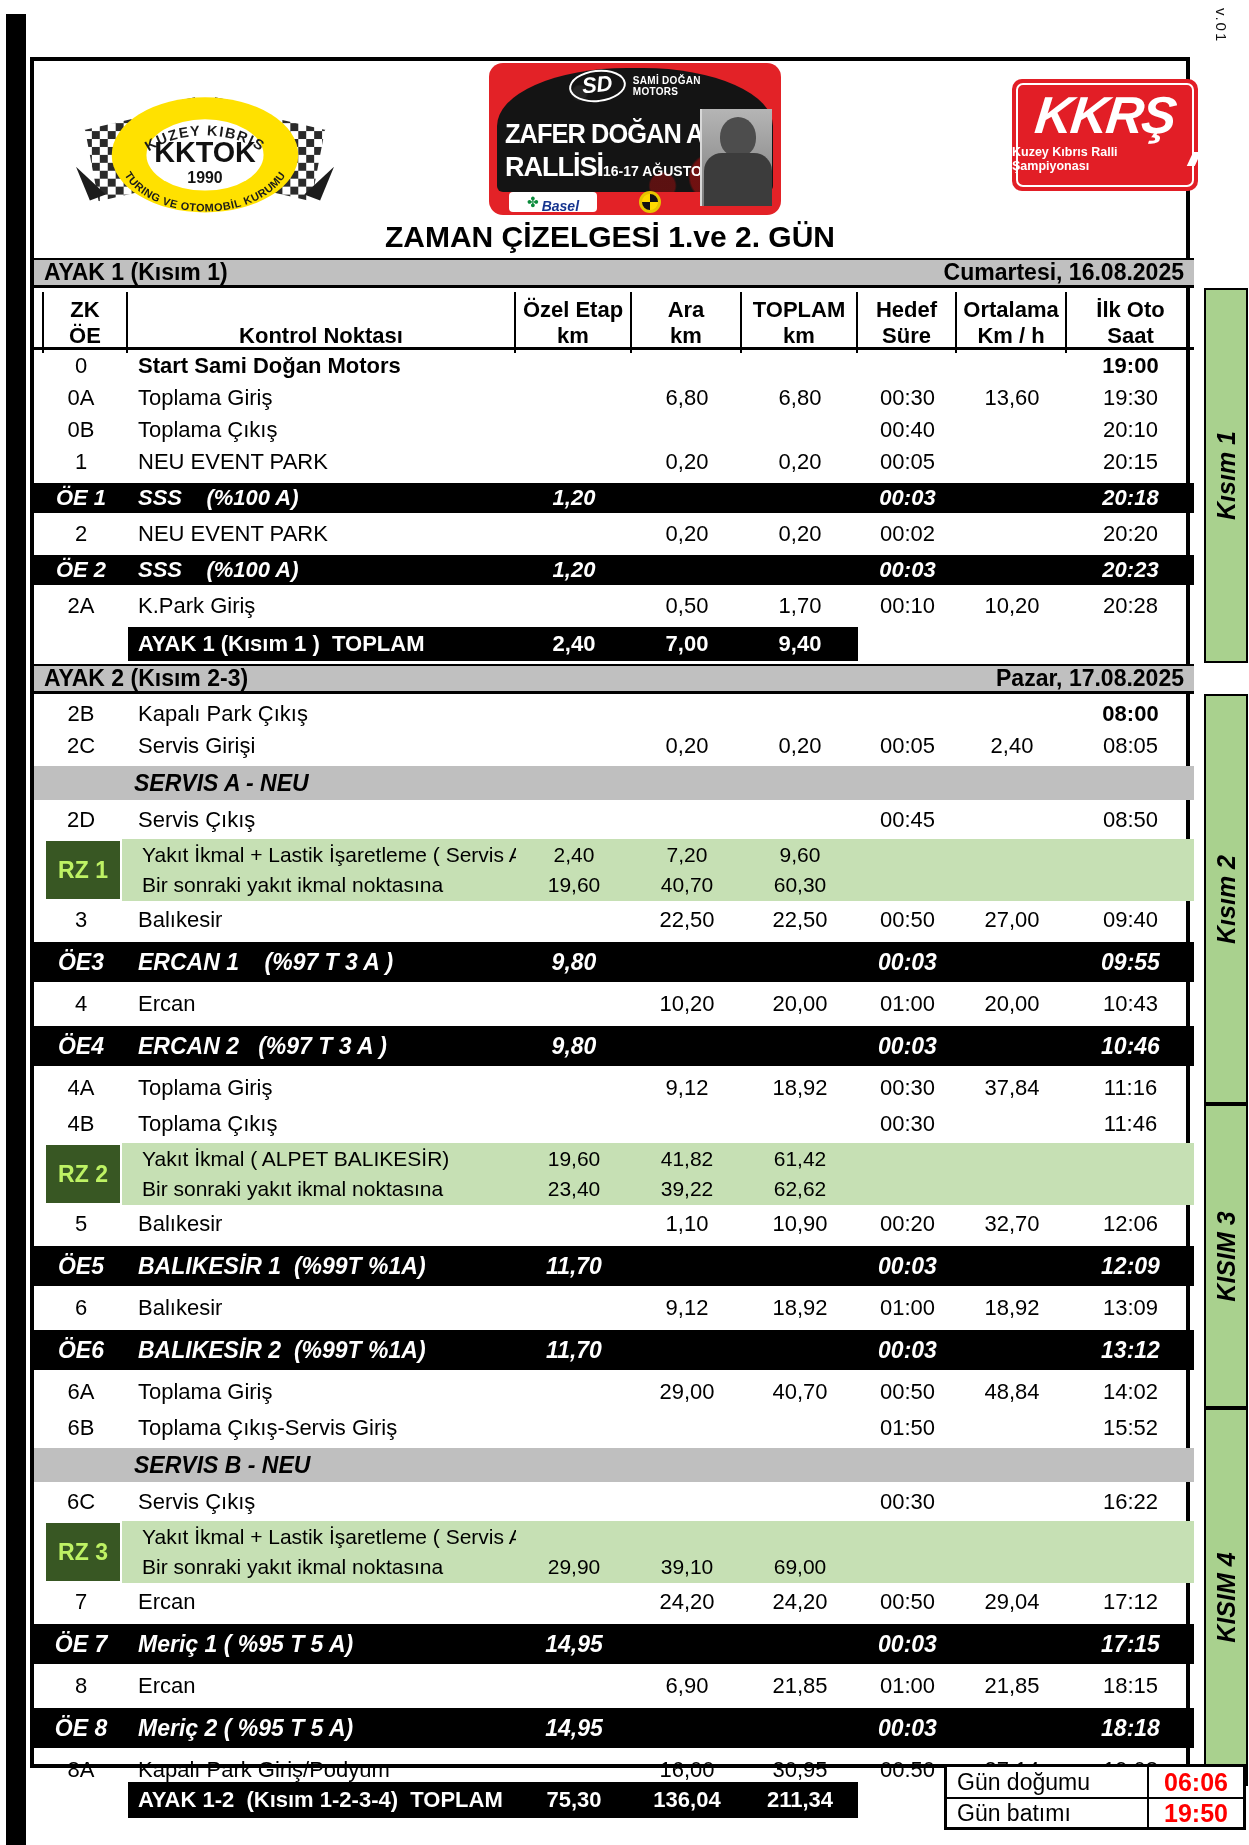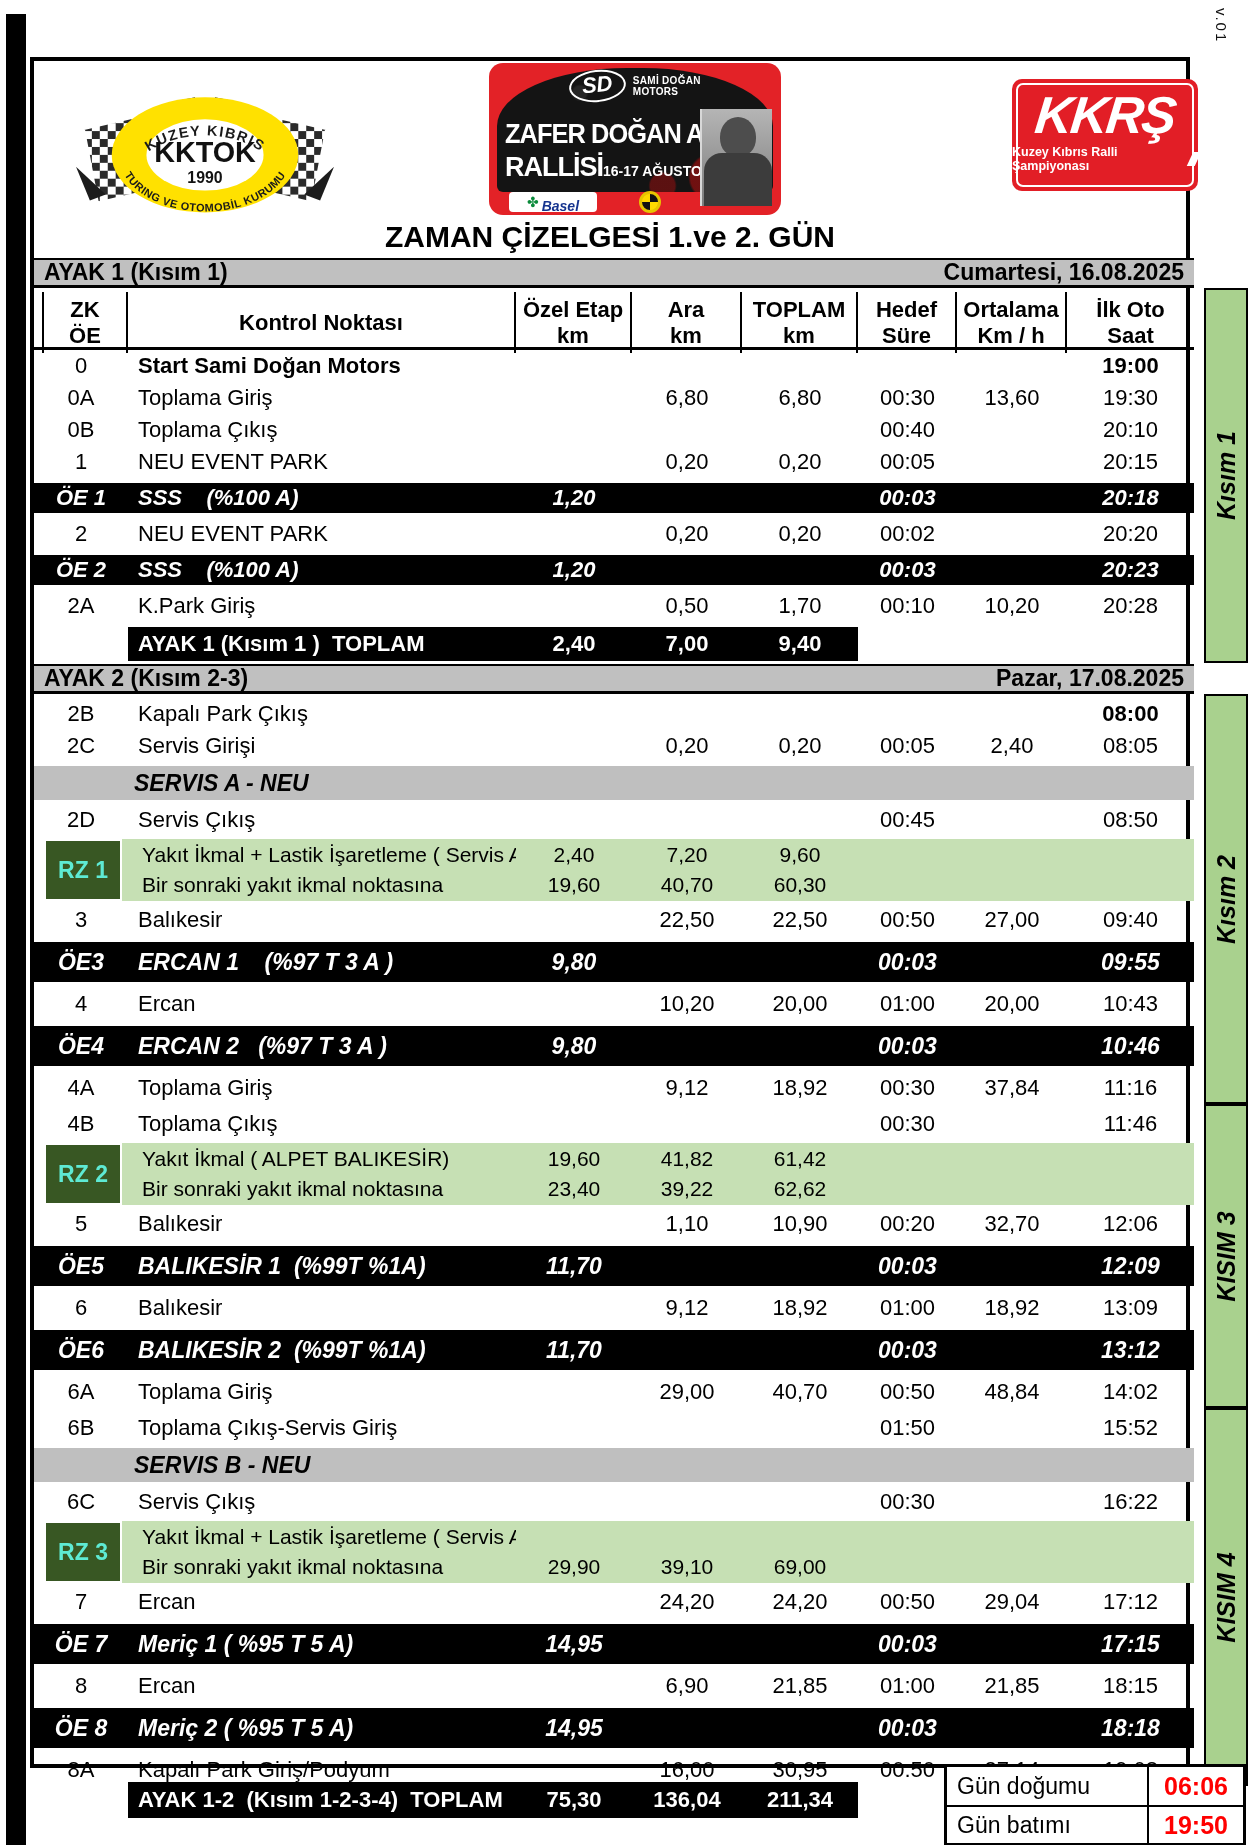--- a/index.html
+++ b/index.html
@@ -93,41 +93,41 @@
     font-weight:bold; font-size:23px;
   }
   .thead { border-bottom:3px solid #000; height:58px; }
   .hc {
     height:100%; display:flex; flex-direction:column; justify-content:space-between;
     align-items:center; padding:5px 0 4px 0; font-weight:bold; font-size:22px;
     border-right:2px solid #000;
   }
   .hc:last-child { border-right:none; }
   .hc-first { border-left:2px solid #000; margin-left:8px; }
-  .hc-mid { justify-content:center; }
+  .hc-mid { justify-content:flex-end; }
   .section { position:relative; padding-top:4px; }
   .row { height:32px; font-size:22px; }
   .c { text-align:center; }
   .c-name { text-align:left; padding-left:10px; white-space:pre; overflow:hidden; }
   .bold { font-weight:bold; }
   .stage {
     background:#000; color:#fff; font-weight:bold; font-style:italic;
     height:40px; margin:6px 0; font-size:23px;
   }
   .stage-sm { height:30px; margin:5px 0; font-size:22px; }
   .servis {
     height:34px; margin:4px 0; background:#bfbfbf;
     display:flex; align-items:center; padding-left:100px;
     font-weight:bold; font-style:italic; font-size:23px;
   }
   .rz { position:relative; height:62px; margin:3px 0; }
   .rz-band { position:absolute; left:88px; right:0; top:0; bottom:0; background:#c6e0b4; }
   .rz-badge {
     position:absolute; left:12px; top:2px; bottom:2px; width:74px; background:#385723;
-    color:#5eead4; font-weight:bold; font-size:23px;
+    color:#bef264; font-weight:bold; font-size:23px;
     display:flex; align-items:center; justify-content:center;
   }
   .rz-lines { position:absolute; inset:0; display:flex; flex-direction:column; justify-content:space-evenly; }
   .rz-line { height:28px; font-size:21px; }
   .rz-line .c-name { padding-left:14px; white-space:nowrap; }
   .totrow { position:relative; height:38px; margin:3px 0 1px 0; }
   .totbar {
     position:absolute; left:94px; top:2px; bottom:2px; width:730px; background:#000; color:#fff;
     display:grid; grid-template-columns:388px 116px 110px 116px; align-items:center;
     font-weight:bold; font-size:22px;
@@ -142,21 +142,21 @@
   .kisim span { transform:rotate(-90deg); white-space:nowrap; font-weight:bold; font-style:italic; font-size:25px; }
   
   .bottom-total {
     position:absolute; left:128px; top:1782px; width:730px; height:36px; background:#000; color:#fff;
     display:grid; grid-template-columns:388px 116px 110px 116px; align-items:center;
     font-weight:bold; font-size:22px;
   }
   .bottom-total .t-label { text-align:left; padding-left:10px; white-space:pre; }
   .bottom-total .t-num { text-align:center; }
   .sun-table { position:absolute; left:944px; top:1764px; width:302px; border:3px solid #000; background:#fff; }
-  .sun-row { display:flex; height:38px; align-items:center; }
+  .sun-row { display:flex; height:30px; align-items:center; }
   .sun-row + .sun-row { border-top:2px solid #000; }
   .sun-label { flex:1; padding-left:10px; font-size:23px; }
   .sun-time { width:96px; border-left:2px solid #000; height:100%; display:flex; align-items:center; justify-content:center; color:#f00; font-size:25px; font-weight:bold; }
   svg text, svg textPath { font-family:"Liberation Sans","DejaVu Sans",sans-serif; }
 </style>
 </head>
 <body>
 
 <div class="left-bar"></div>
 <div class="version-tag">v.01</div>

